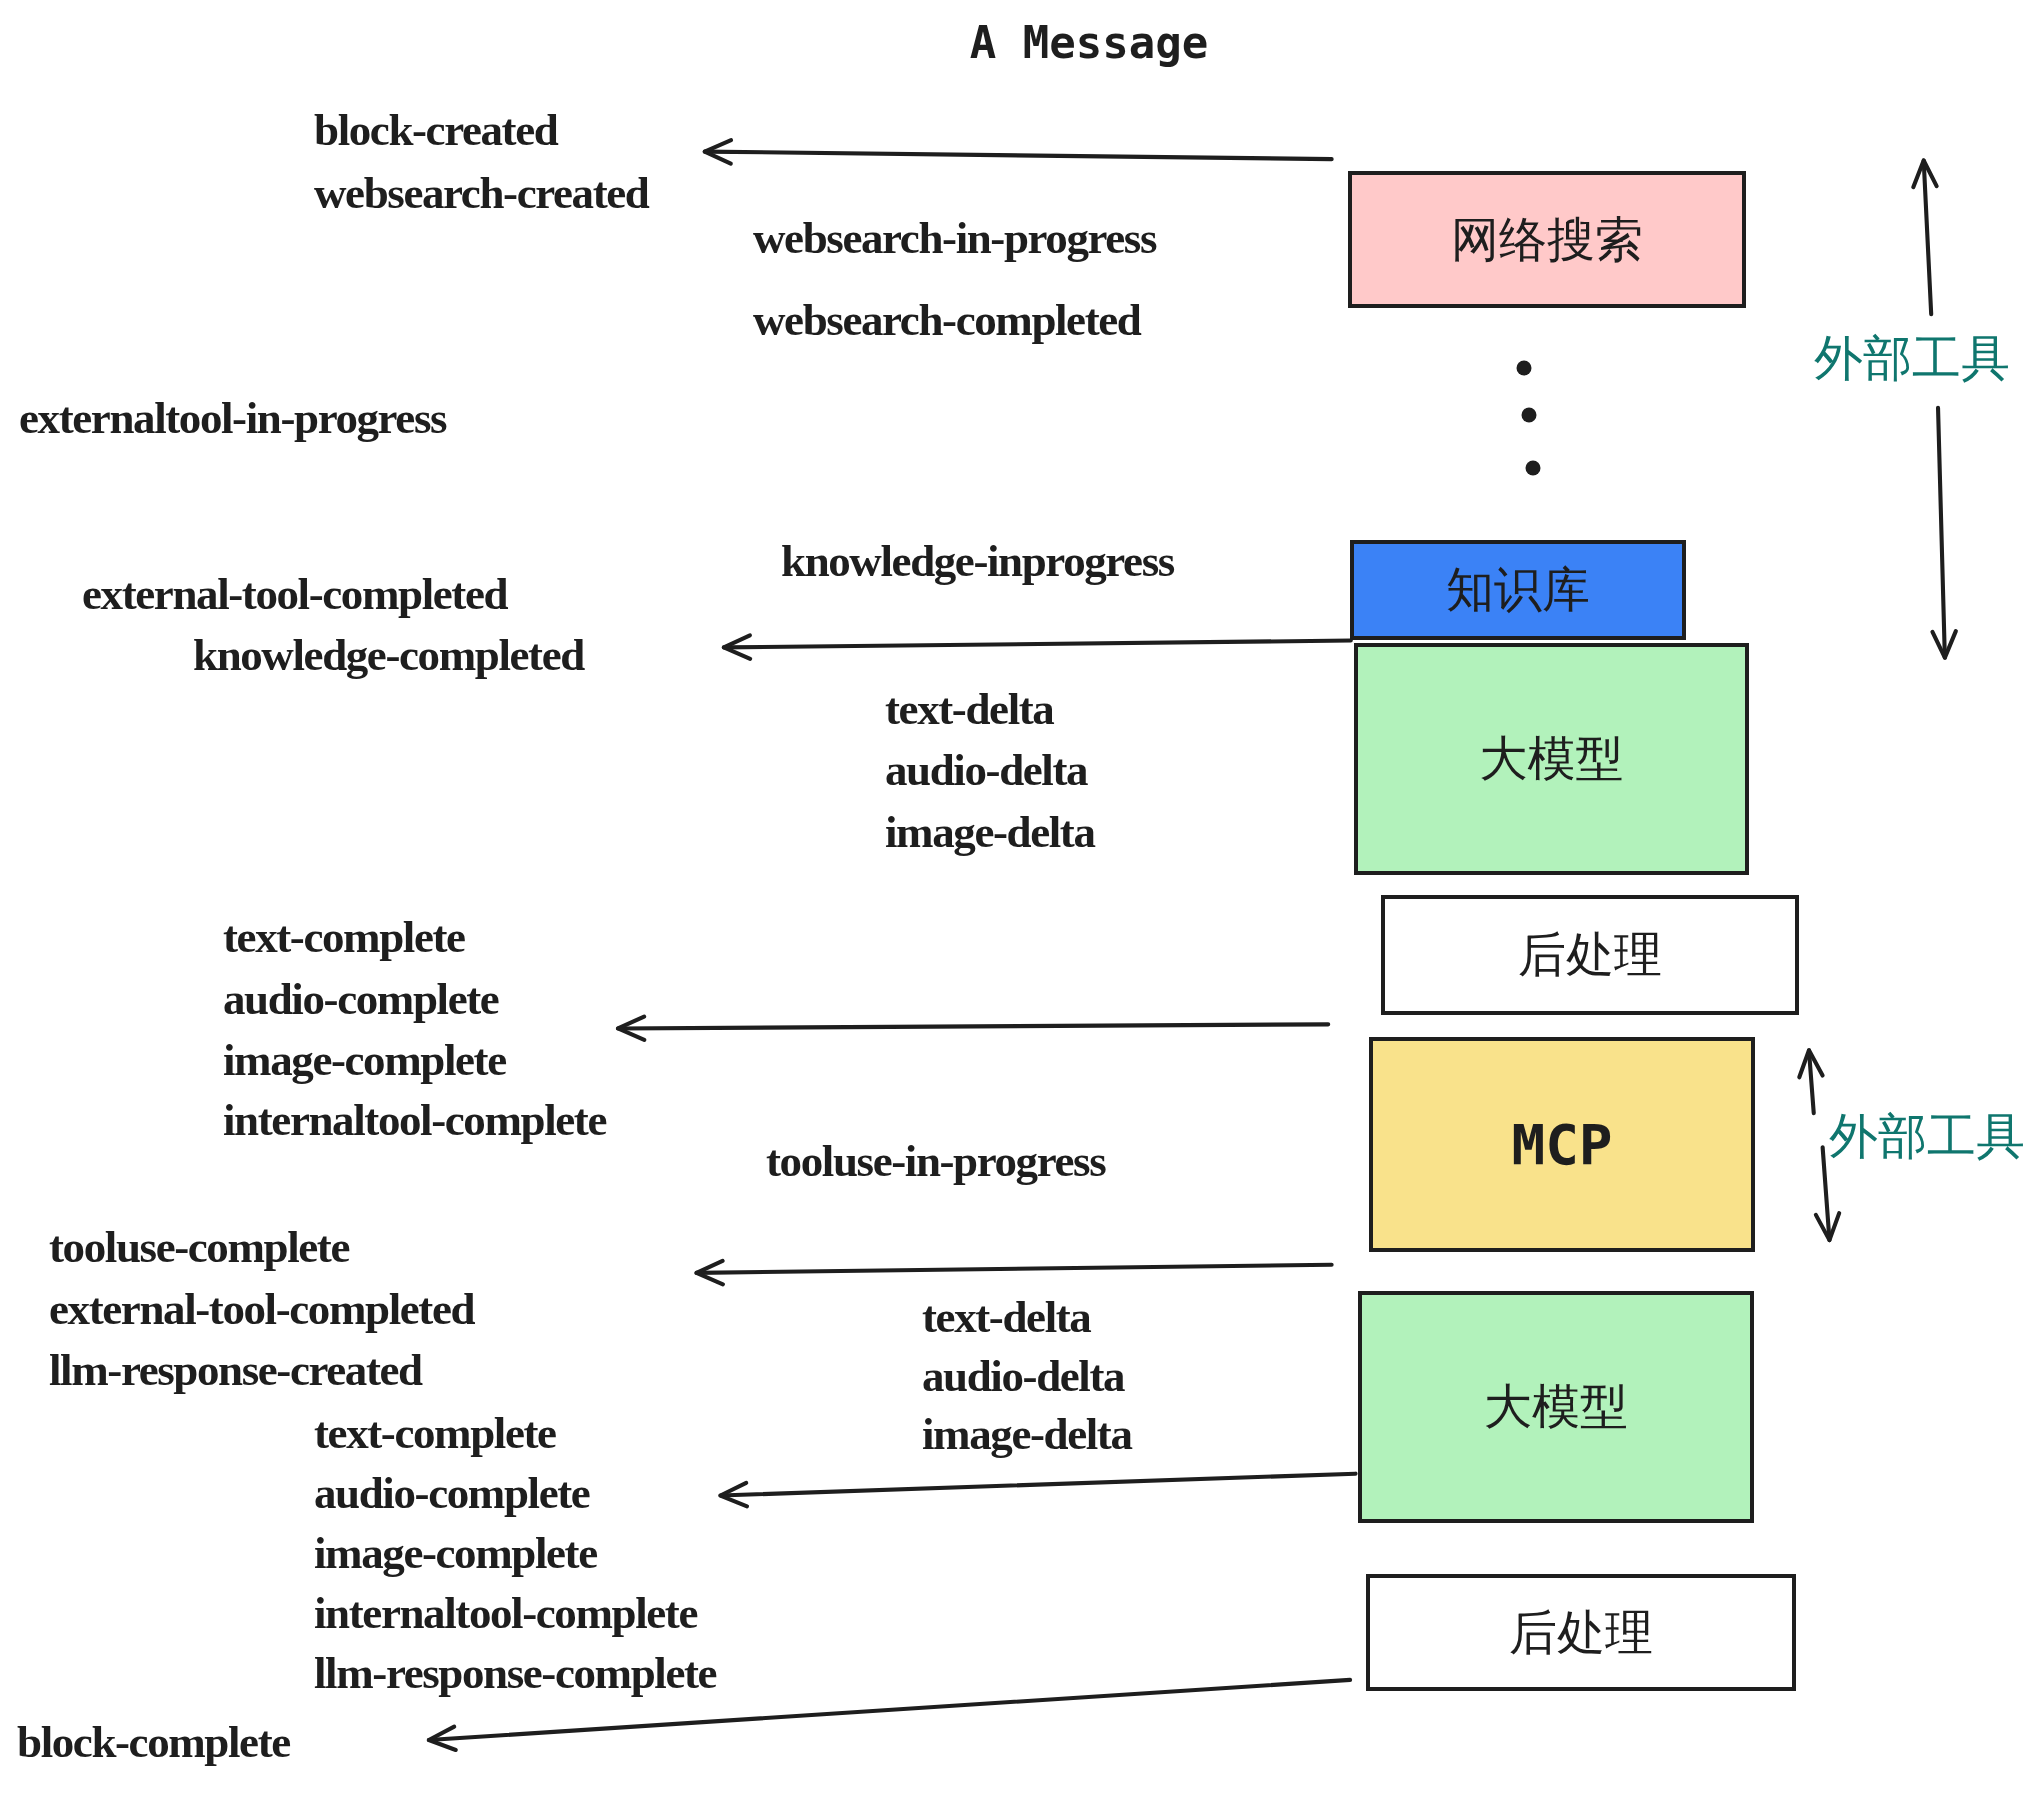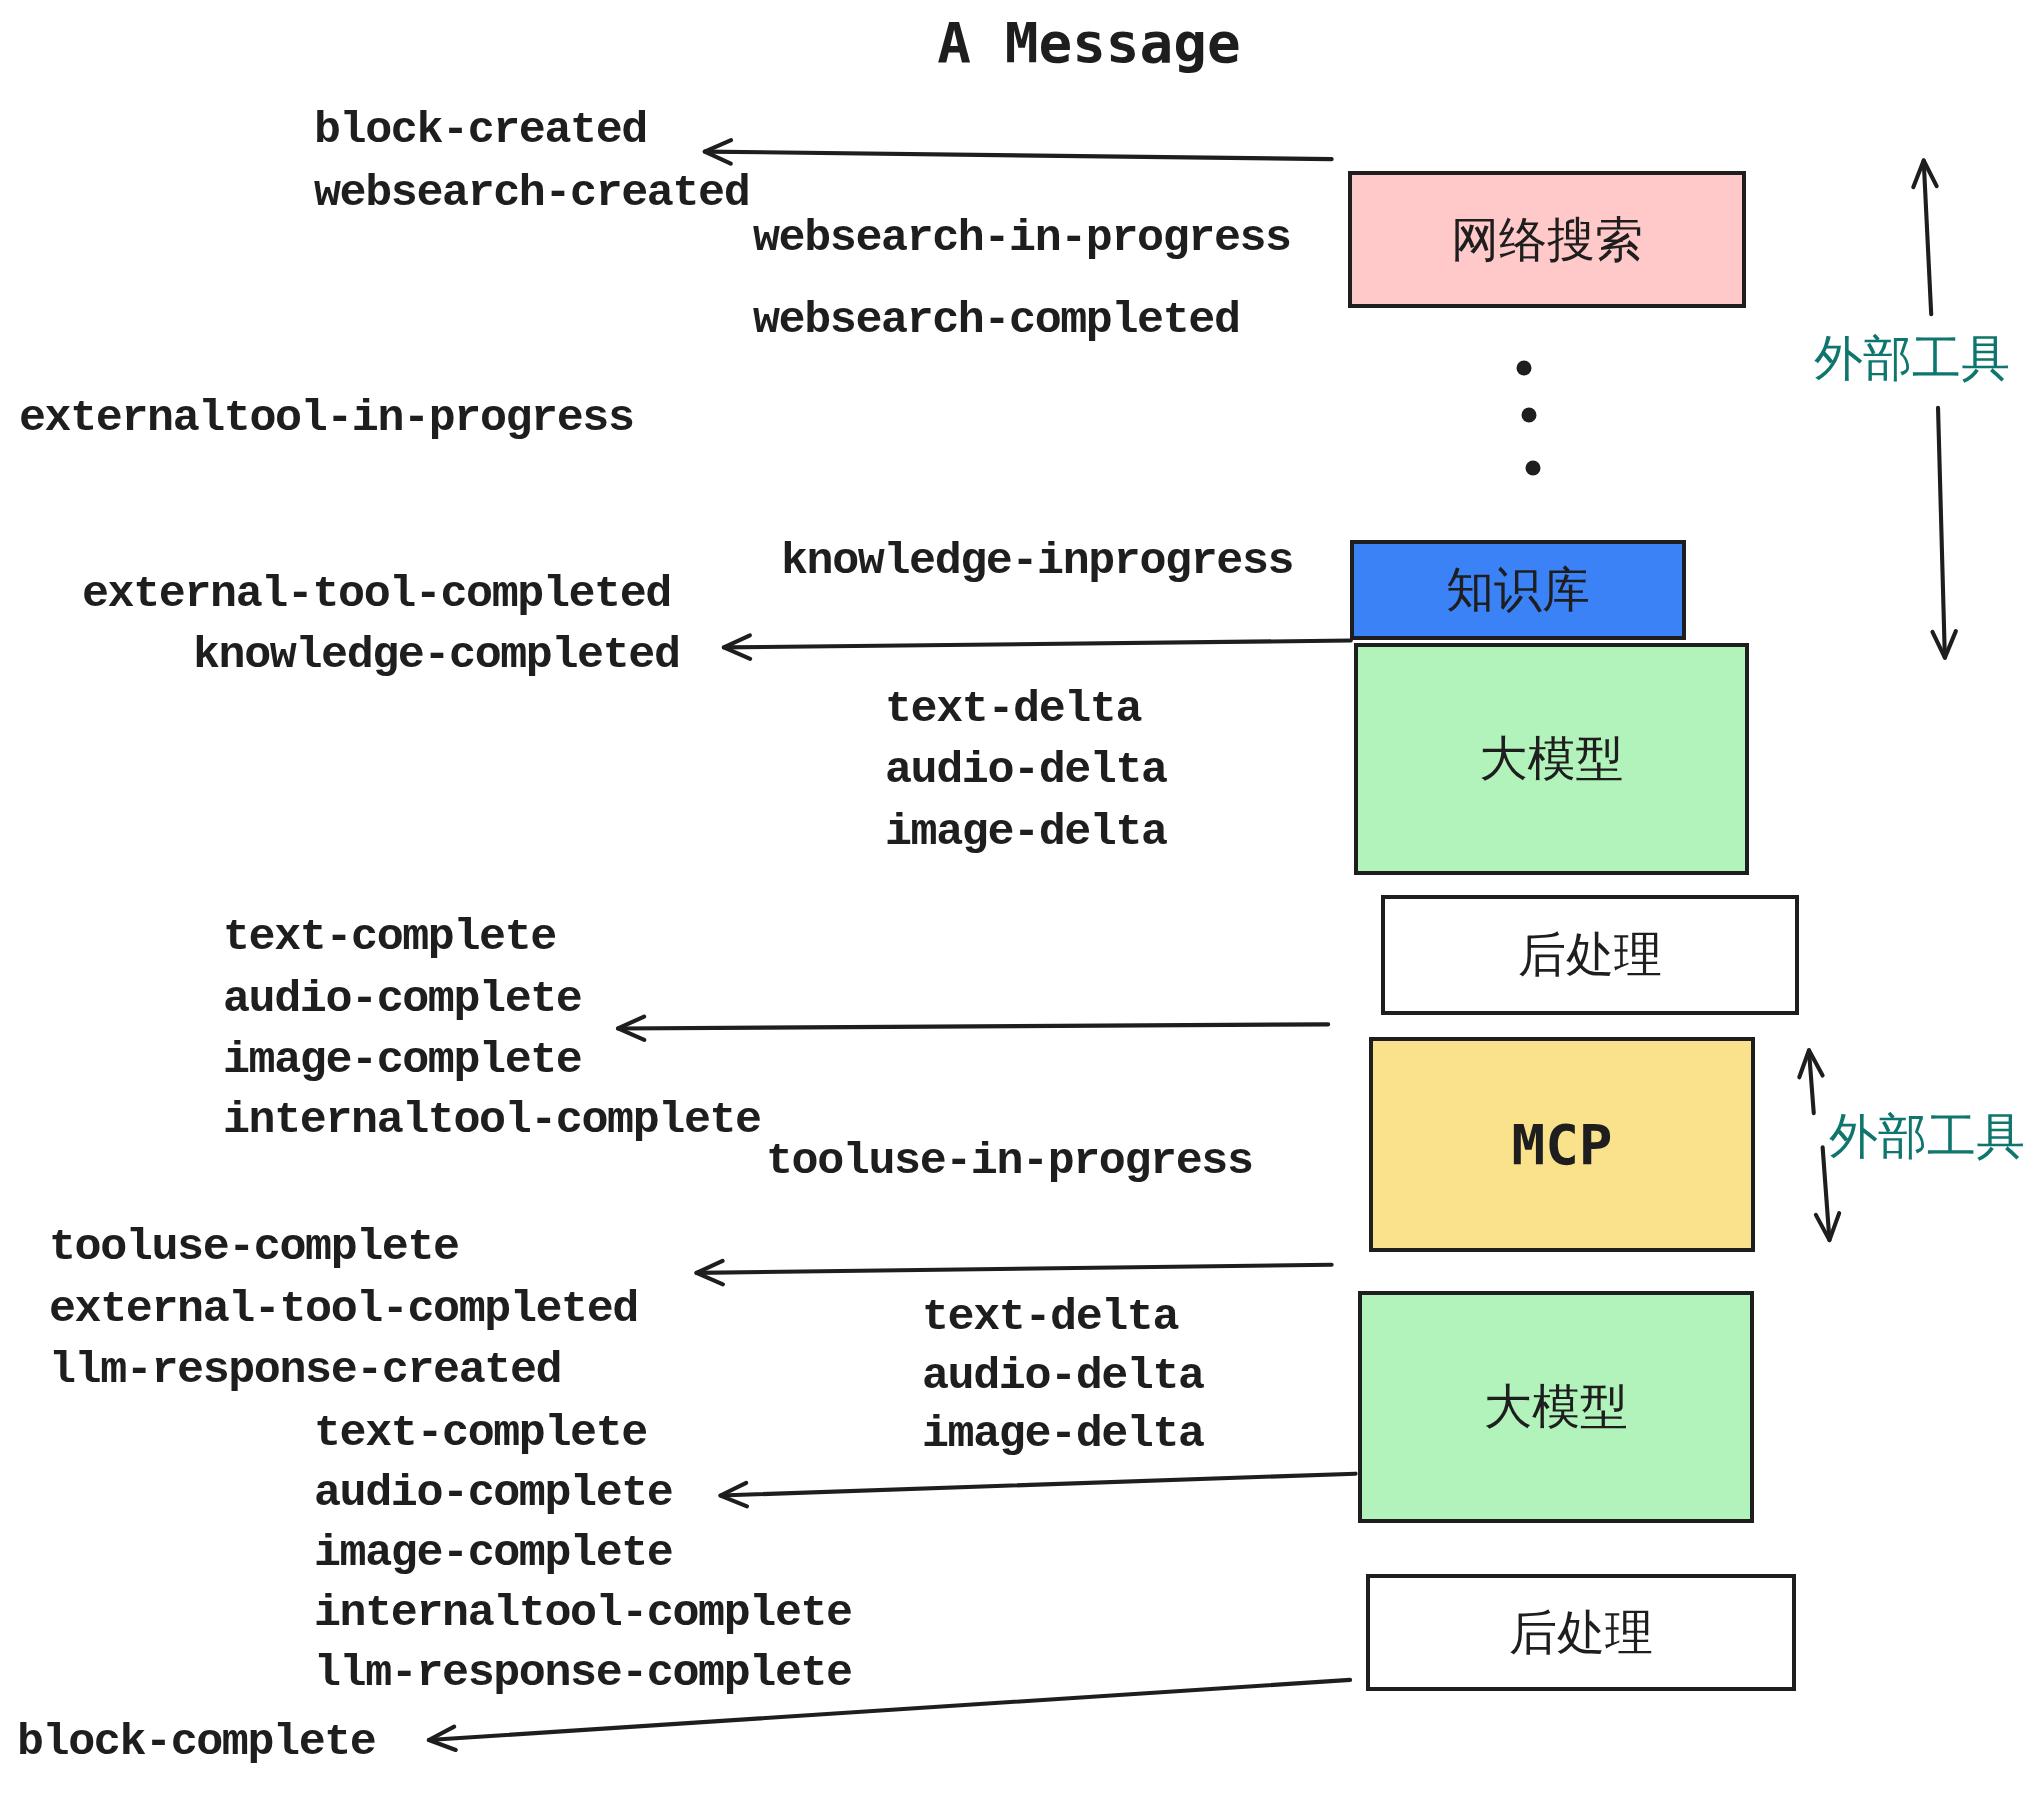--- a/index.html
+++ b/index.html
@@ -8,28 +8,28 @@
     width:2035px;height:1796px;
     background:#ffffff;
     overflow:hidden;
     font-family:"DejaVu Sans Mono", monospace;
     color:#1e1e1e;
   }
   .title{
     position:absolute;
     transform:translate(-50%,-50%);
     font-family:"DejaVu Sans Mono", monospace;
-    font-size:56px;font-weight:700;
+    font-size:44px;font-weight:700;
     white-space:nowrap;
     color:#1e1e1e;
   }
   .evt{
     position:absolute;
     transform:translateY(-50%);
-    font-family:Liberation Mono, monospace;
+    font-family:Liberation Serif, serif;
     font-size:45px;font-weight:600;
     line-height:1;white-space:nowrap;
     color:#1e1e1e;
     letter-spacing:-1.4px;
   }
   .box{
     position:absolute;
     display:flex;align-items:center;justify-content:center;
     border:4.1px solid #1e1e1e;
     box-sizing:border-box;

